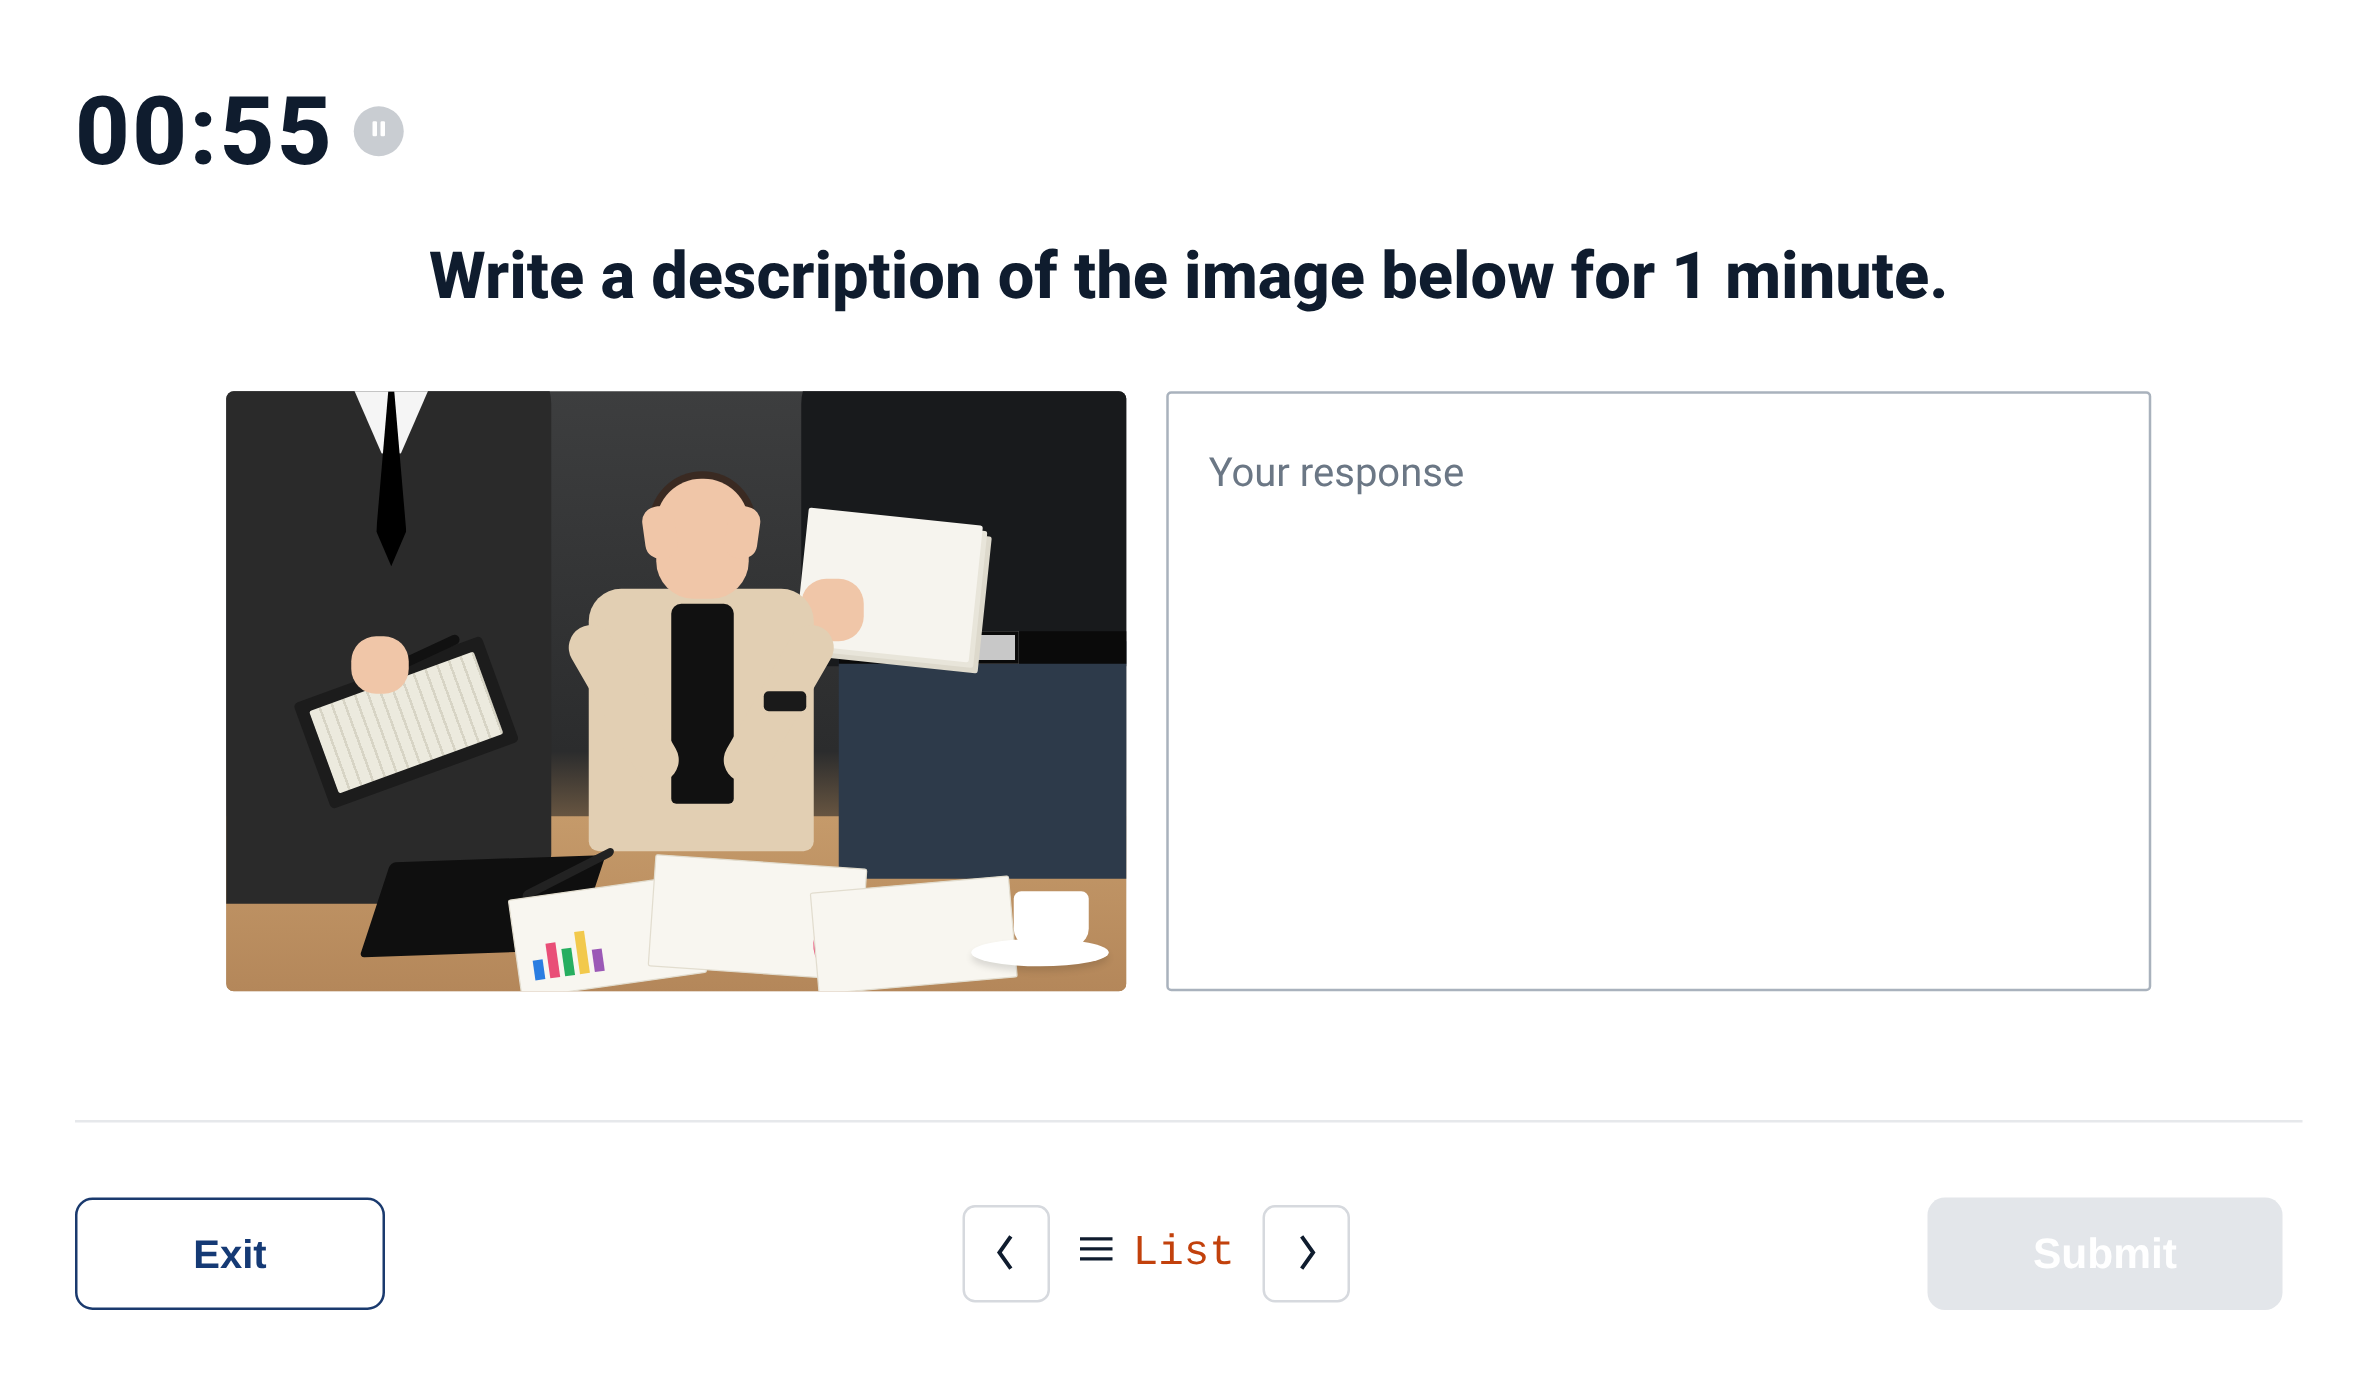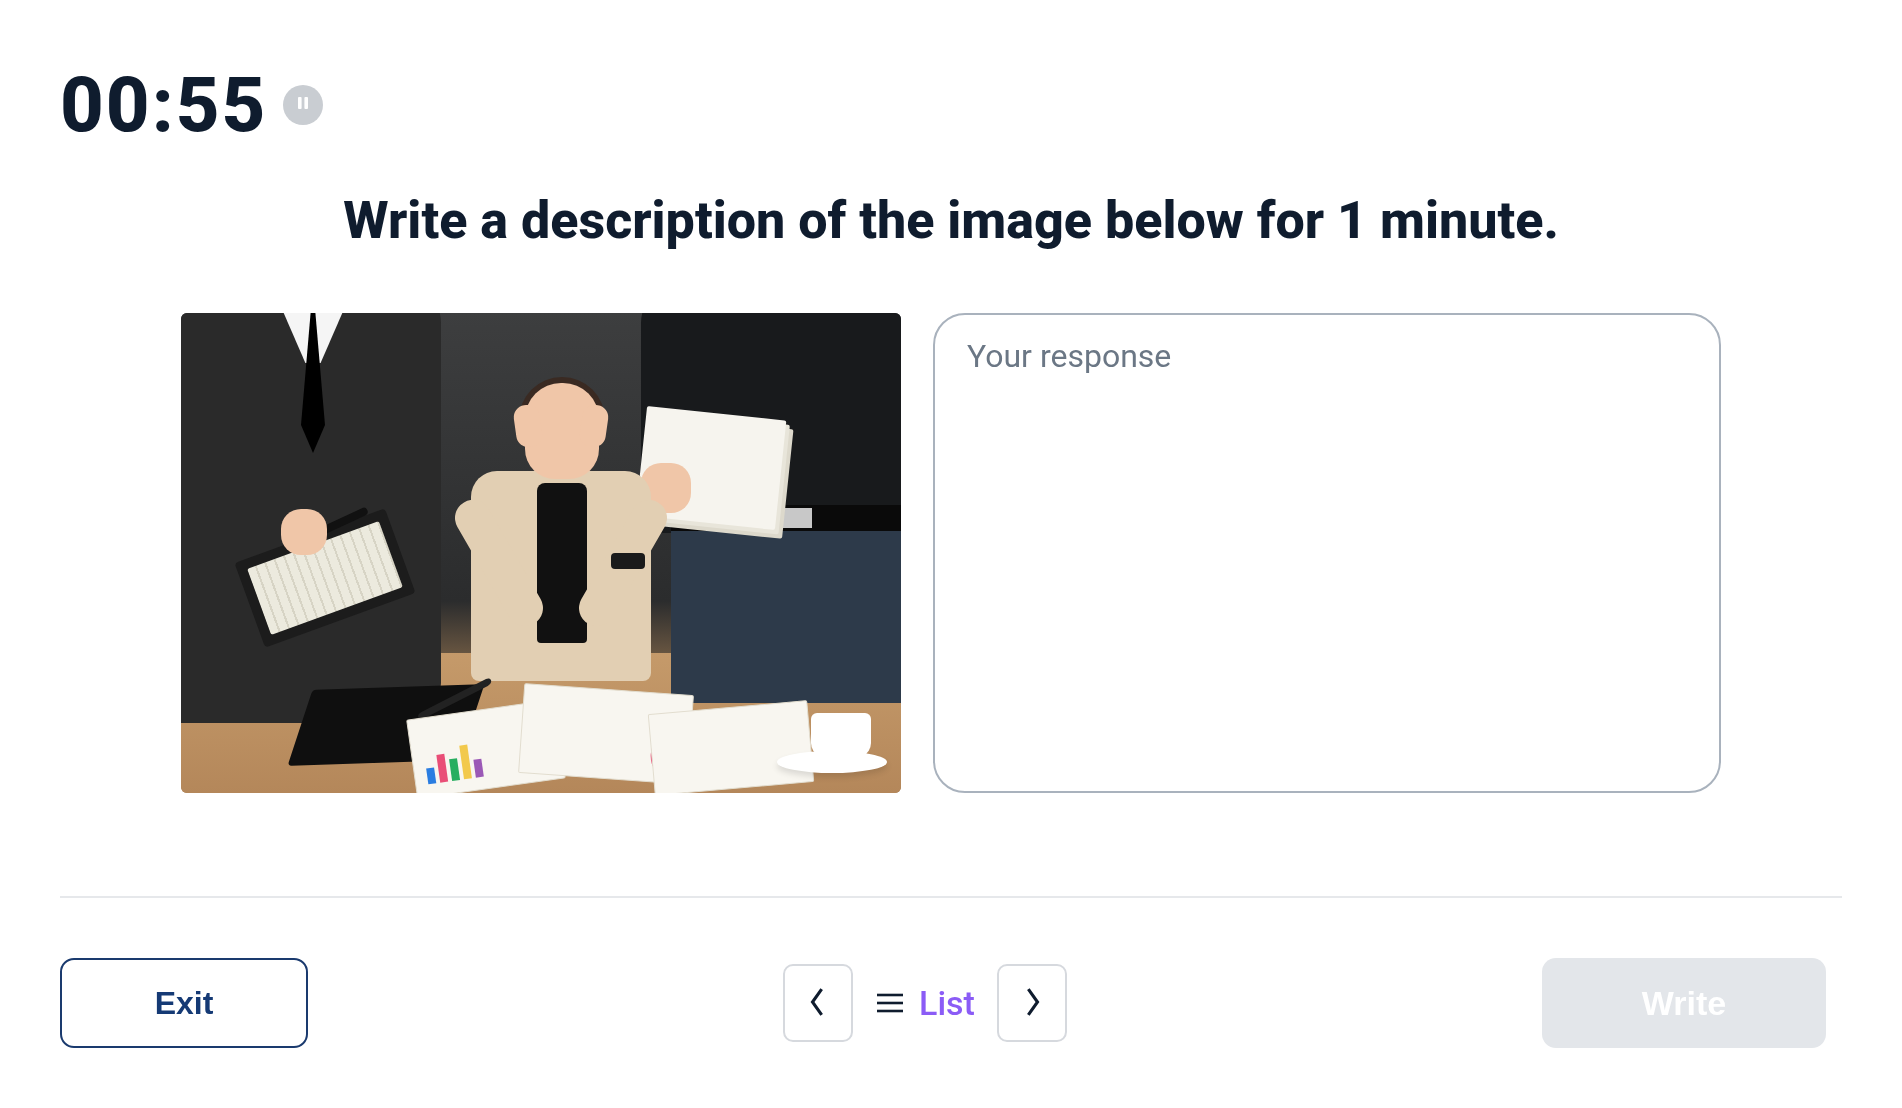--- a/index.html
+++ b/index.html
@@ -278,22 +278,22 @@
 
   
   .response-panel {
     width: 788px;
     height: 480px;
   }
   .response-panel textarea {
     width: 100%;
     height: 100%;
     border: 2px solid #a9b2bd;
-    border-radius: 32px;
-    padding: 22px 32px;
+    border-radius: 4px;
+    padding: 44px 32px;
     font-size: 32px;
     font-family: inherit;
     color: #0f1c2e;
     resize: none;
     outline: none;
   }
   .response-panel textarea::placeholder {
     color: #6b7785;
   }
 
@@ -335,24 +335,25 @@
     width: 70px; height: 78px;
     border: 2px solid #d6d9de;
     border-radius: 10px;
     background: #fff;
     display: flex; align-items: center; justify-content: center;
     cursor: pointer;
   }
   .nav-square svg { width: 22px; height: 34px; stroke: #0f1c2e; stroke-width: 3.4; fill: none; }
   .list-link {
     display: flex; align-items: center; gap: 14px;
-    color: #8b5cf6;
+    color: #c2410c;
     font-size: 34px;
     font-weight: 500;
     cursor: pointer;
+    font-family: Liberation Mono, monospace;
   }
   .list-link svg { width: 30px; height: 24px; stroke: #0f1c2e; stroke-width: 2.6; }
   .submit-btn {
     width: 284px; height: 90px;
     border: none;
     border-radius: 14px;
     background: #e3e6ea;
     color: #ffffff;
     font-size: 34px;
     font-weight: 700;
@@ -461,16 +462,16 @@
       </div>
       <button class="nav-square">
         <span>
           <svg viewBox="0 0 24 36">
               <polyline points="8,4 18,18 8,32"></polyline>
             </svg>
         </span>
       </button>
     </div>
 
-    <button class="submit-btn" disabled="">Write</button>
+    <button class="submit-btn" disabled="">Submit</button>
   </div>
 
 </div>
 
 </body></html>

